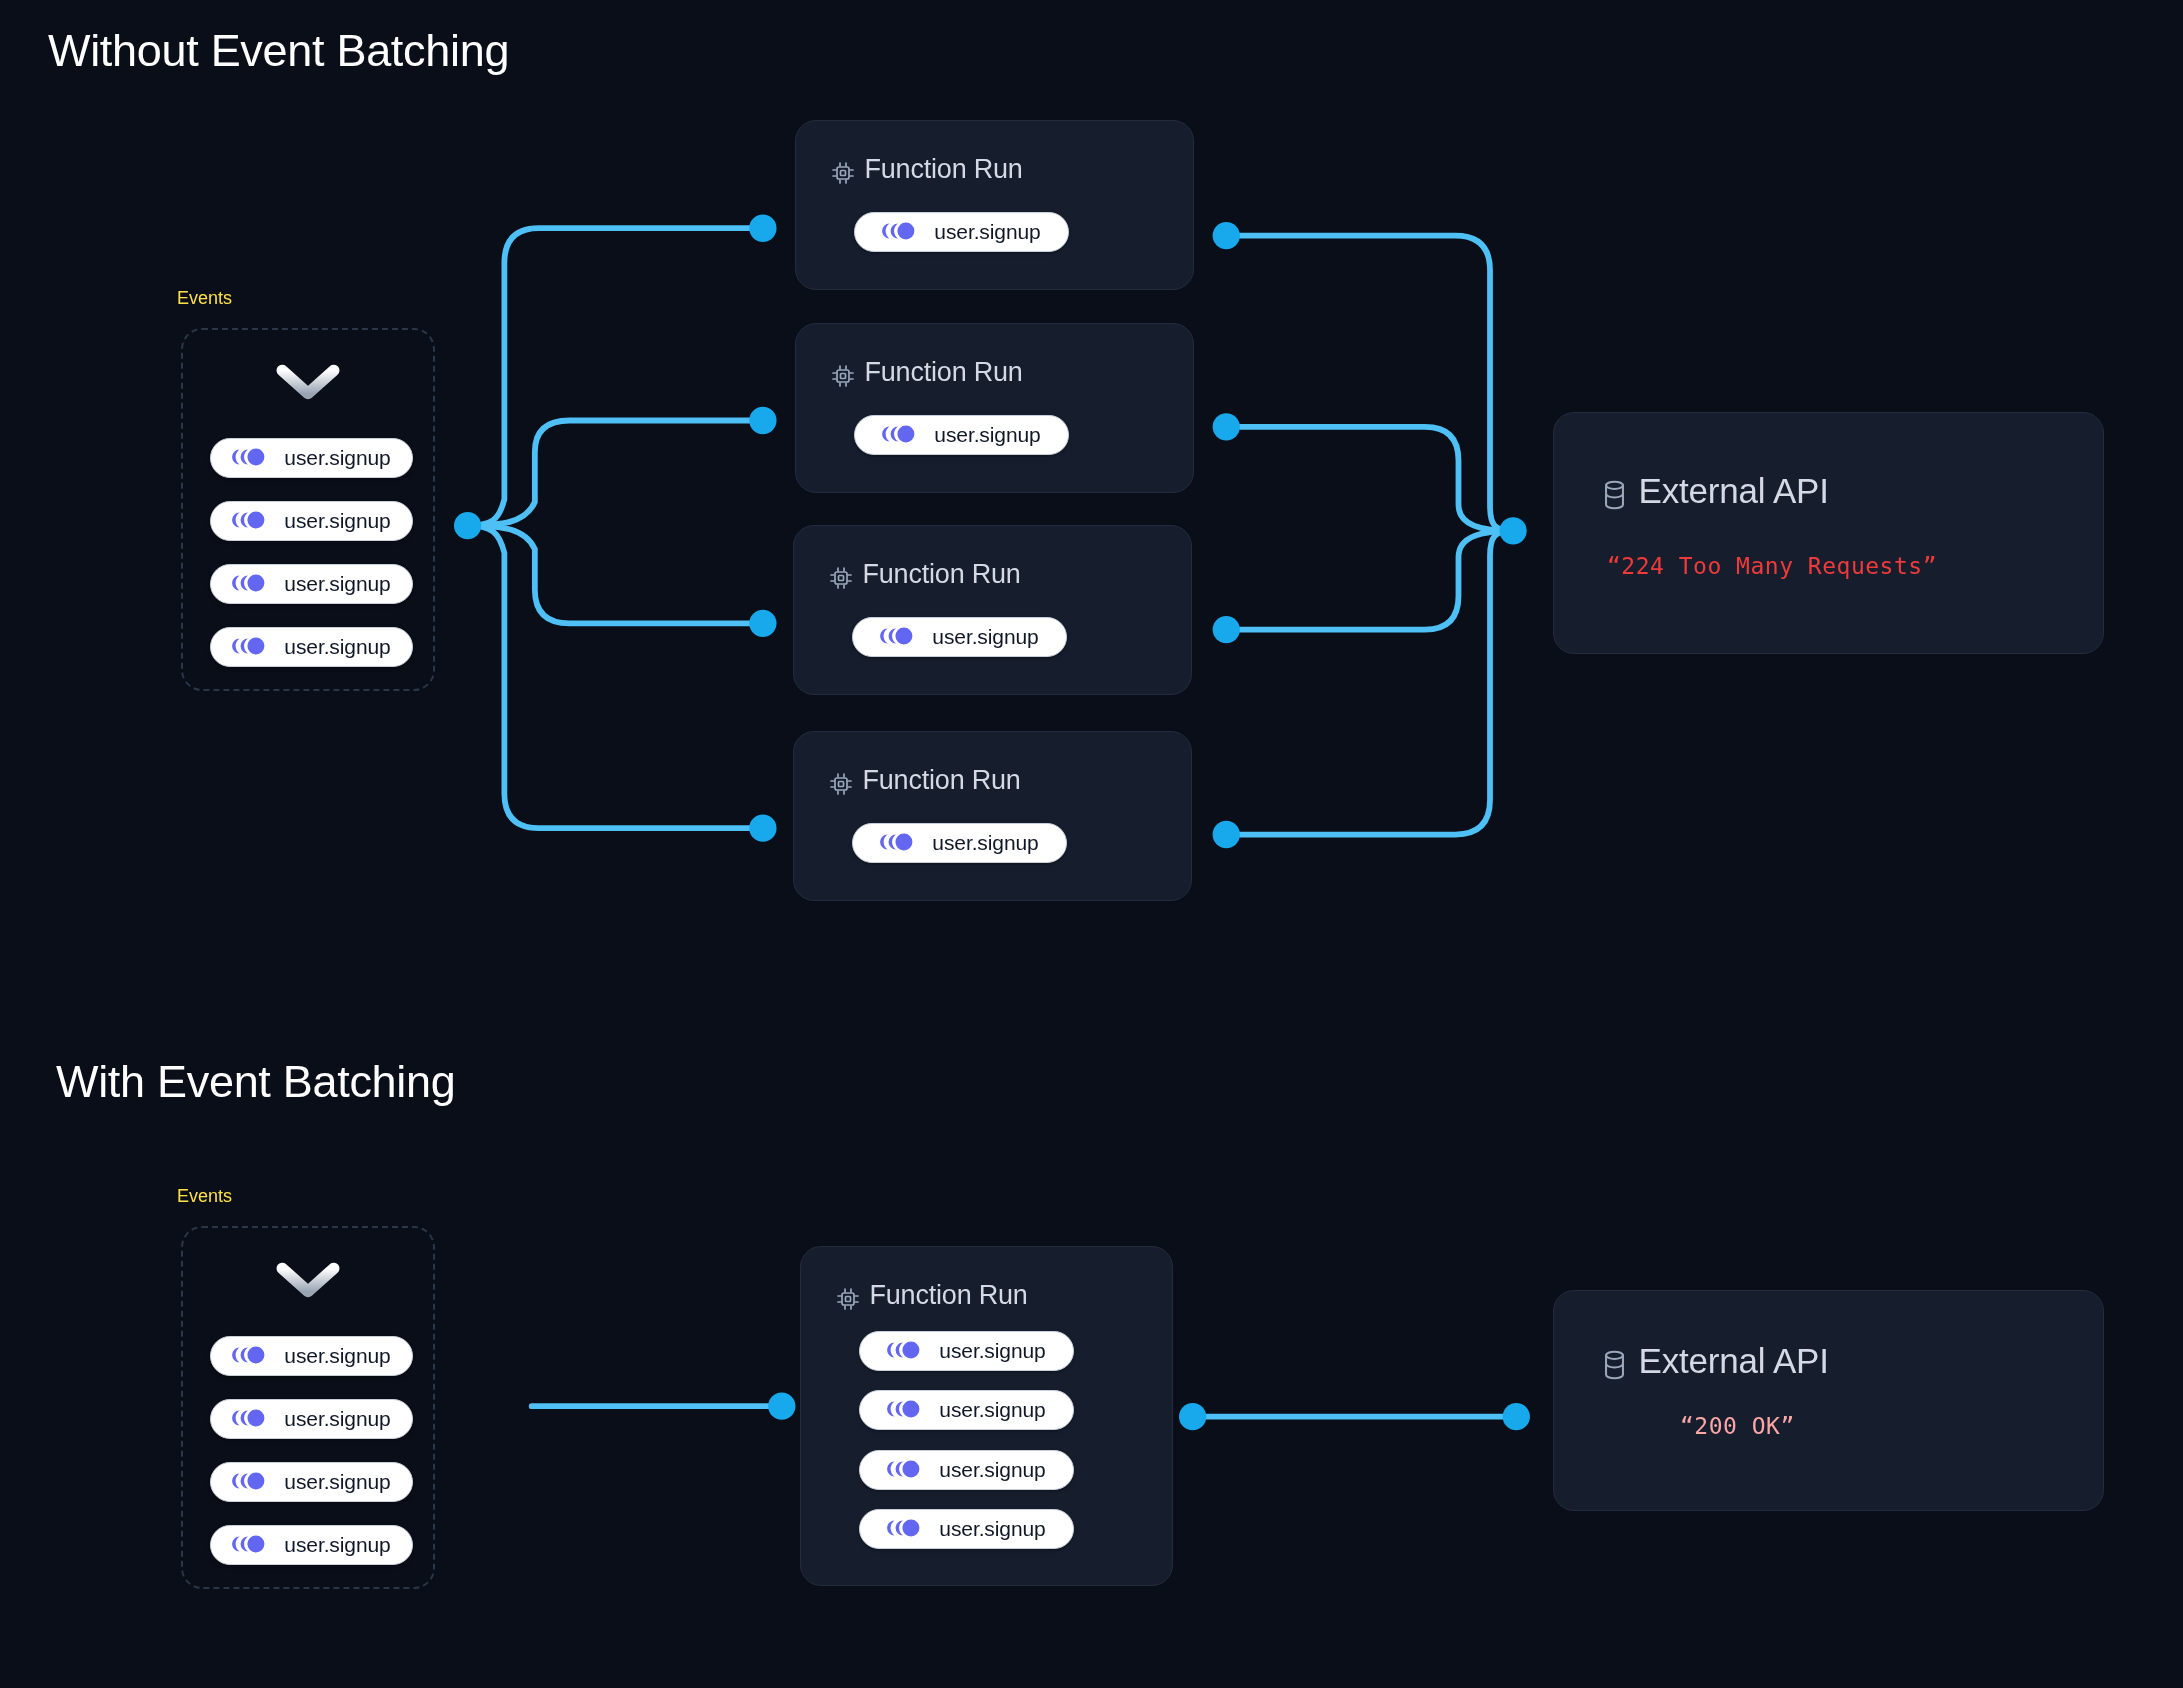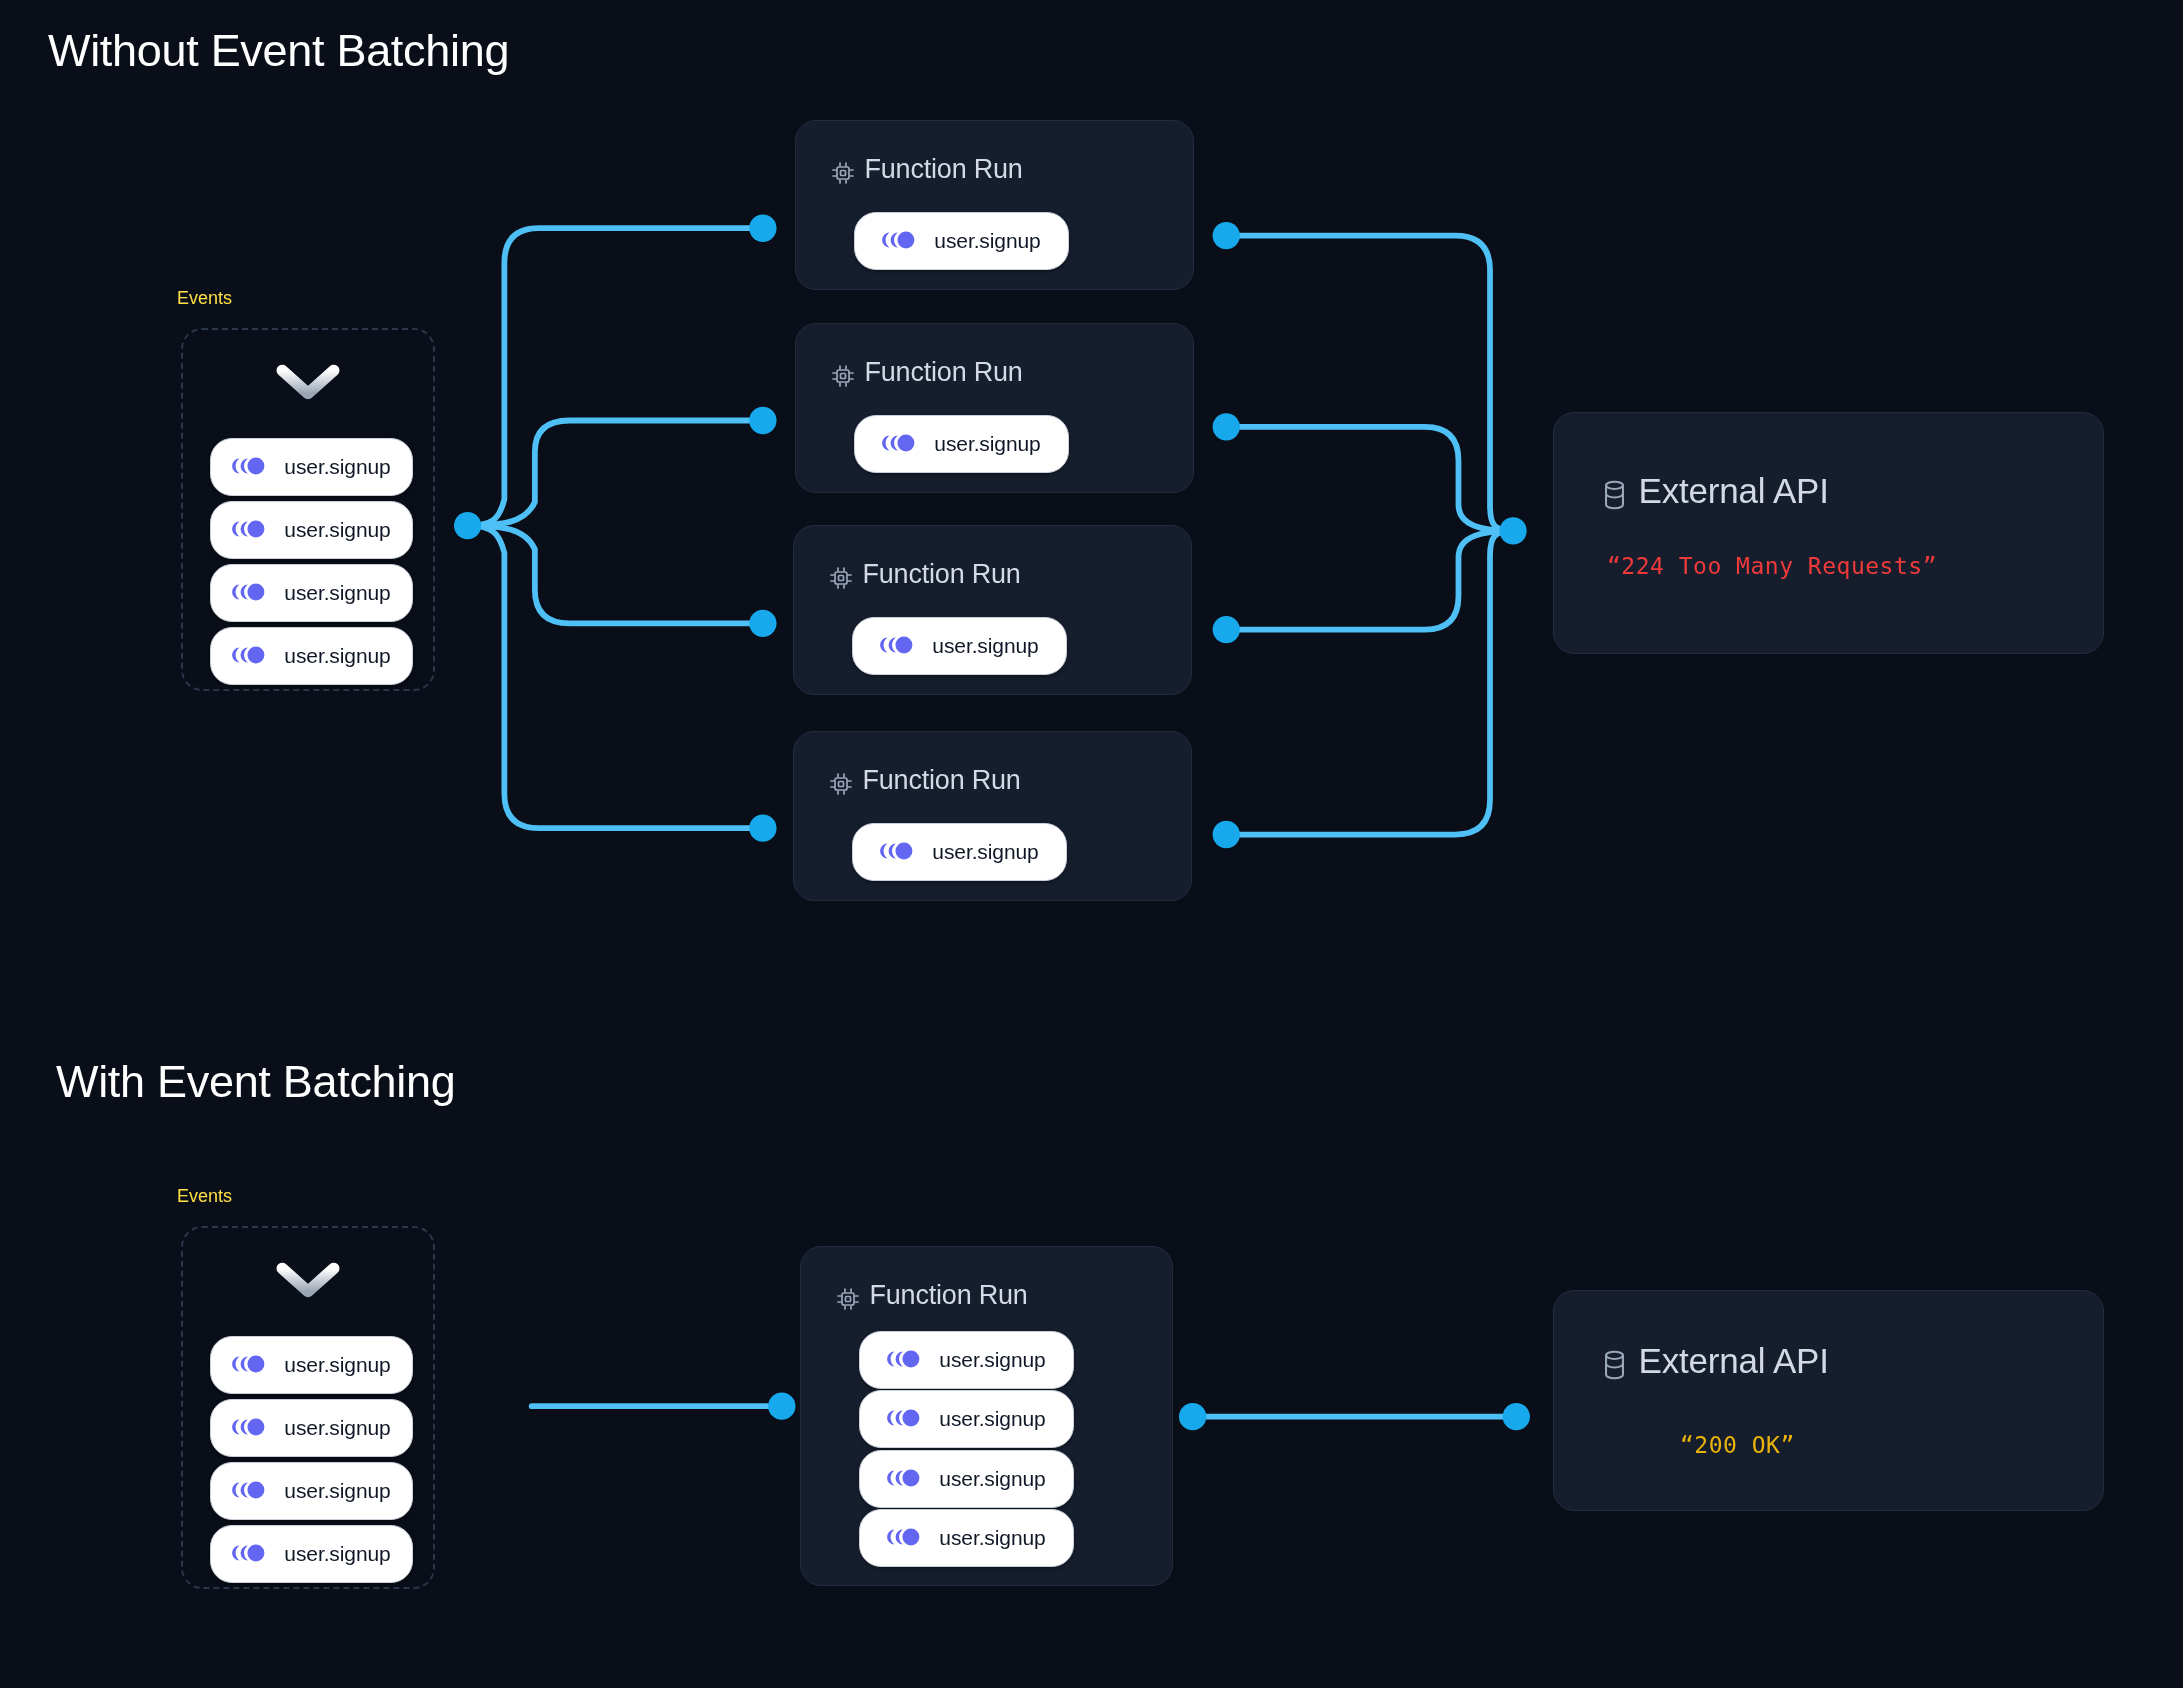--- a/index.html
+++ b/index.html
@@ -49,21 +49,21 @@
   .chevron-wrap {
     position: absolute;
     left: 50%;
     transform: translateX(-50%);
   }
   .chevron-wrap svg { display: block; }
 
   
   .event-pill {
     position: absolute;
-    height: 58px;
+    height: 40px;
     border-radius: 22px;
     background: #ffffff;
     border: 1.6px solid #c8cfdb;
     display: flex;
     align-items: center;
     justify-content: center;
     gap: 19px;
     padding: 0 13.7px;
     box-shadow: 0 1.6px 3.2px rgba(0,0,0,.35);
   }
@@ -413,21 +413,21 @@
     <div class="card-head api" style="left:46px; top:50px;">
       <span>
         <svg width="29" height="32" viewBox="0 0 24 26" fill="none" stroke="#9aa7ba" stroke-width="1.7" stroke-linecap="round" stroke-linejoin="round">
           <ellipse cx="12" cy="5" rx="7" ry="3"></ellipse>
           <path d="M5 5v16c0 1.7 3.1 3 7 3s7-1.3 7-3V5"></path>
           <path d="M5 12c0 1.7 3.1 3 7 3s7-1.3 7-3"></path>
         </svg>
       </span>
       <span class="card-title">External API</span>
     </div>
-    <div class="status-text" style="left:126px; top:141px; color:#eab308;">“200 OK”</div>
+    <div class="status-text" style="left:126px; top:122px; color:#fca5a5;">“200 OK”</div>
   </div>
 
   <svg class="wires" viewBox="0 0 4155 3214">
 
     <path class="wire wire-light" d="M 890 1000 C 935 1000 950 990 960 950 L 960 500 Q 960 434 1026 434 L 1452 434"></path>
 
     <path class="wire wire-light" d="M 890 1000 C 955 1000 1000 995 1018 955 L 1018 860 Q 1018 800 1084 800 L 1452 800"></path>
 
     <path class="wire wire-light" d="M 890 1000 C 955 1000 1000 1005 1018 1045 L 1018 1122 Q 1018 1186 1084 1186 L 1452 1186"></path>
 

